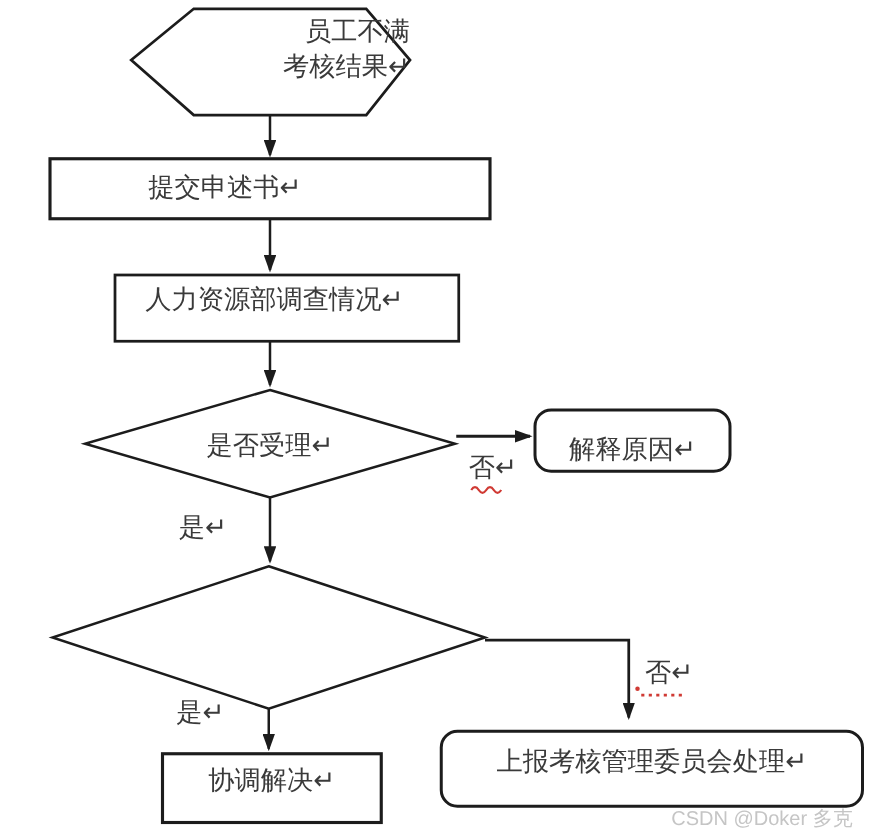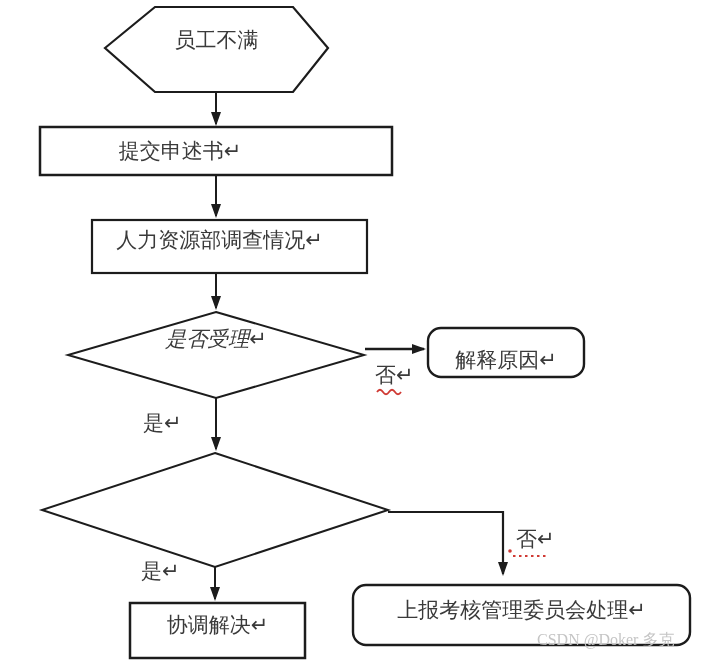--- a/index.html
+++ b/index.html
@@ -20,38 +20,37 @@
     position: absolute;
     display: flex;
     align-items: center;
     justify-content: center;
     text-align: center;
     font-size: 21px;
     color: #3a3a3a;
     line-height: 26px;
     pointer-events: none;
   }
-  .lbl.two-line { line-height: 28px; }
+  .lbl.two-line { flex-direction: column; line-height: 28px; align-items: flex-end; }
   .lbl.nudge-left { box-sizing: border-box; padding-right: 20px; }
   .edge-lbl {
     position: absolute;
     font-size: 21px;
     color: #3a3a3a;
     line-height: 22px;
     white-space: nowrap;
     pointer-events: none;
   }
   .watermark {
     position: absolute;
     left: 537px;
-    top: 630px;
+    top: 645px;
     font-size: 16px;
     color: #c5c5c5;
     white-space: nowrap;
-    font-family: Liberation Serif, serif;
   }
 </style>
 </head>
 <body>
 
 <div id="canvas">
 
   <svg id="shapes" width="708" height="672" viewBox="0 0 708 672" xmlns="http://www.w3.org/2000/svg">
     <defs>
       <marker id="arrow" viewBox="0 0 14 10" markerWidth="14" markerHeight="10" refX="12" refY="5" orient="auto" markerUnits="userSpaceOnUse">
@@ -76,27 +75,28 @@
     <rect x="130" y="603" width="175" height="55" fill="#ffffff" stroke="#1c1c1c" stroke-width="2.5"></rect>
     <rect x="353" y="585" width="337" height="60" rx="13" ry="13" fill="#ffffff" stroke="#1c1c1c" stroke-width="2.4"></rect>
 
     <path d="M377,392 q3,-4.5 6,0 t6,0 t6,0 t6,0" fill="none" stroke="#d03a34" stroke-width="1.8"></path>
     <line x1="513" y1="556" x2="549" y2="556" stroke="#d03a34" stroke-width="2.2" stroke-dasharray="2.5 3.5"></line>
     <circle cx="510" cy="551" r="1.8" fill="#d03a34"></circle>
   </svg>
 
   <div class="lbl two-line" style="left:105px; top:11px; width:223px; height:58px;">
     <span>员工不满</span>
+    <span>考核结果↵</span>
   </div>
 
   <div class="lbl" style="left:40px; top:127px; width:280px; height:48px;text-align:center;">提交申述书↵</div>
 
   <div class="lbl nudge-left" style="left:92px; top:220px; width:275px; height:40px;">人力资源部调查情况↵</div>
 
-  <div class="lbl" style="left:68px; top:296px; width:296px; height:86px;font-style:italic;">是否受理↵</div>
+  <div class="lbl" style="left:68px; top:314px; width:296px; height:86px;">是否受理↵</div>
 
   <div class="lbl" style="left:428px; top:328px; width:156px; height:64px;">解释原因↵</div>
 
 
   <div class="lbl" style="left:130px; top:603px; width:175px; height:43px;">协调解决↵</div>
 
   <div class="lbl" style="left:353px; top:580px; width:337px; height:60px;">上报考核管理委员会处理↵</div>
 
   <div class="edge-lbl" style="left:375px; top:364px;">否↵</div>
 

